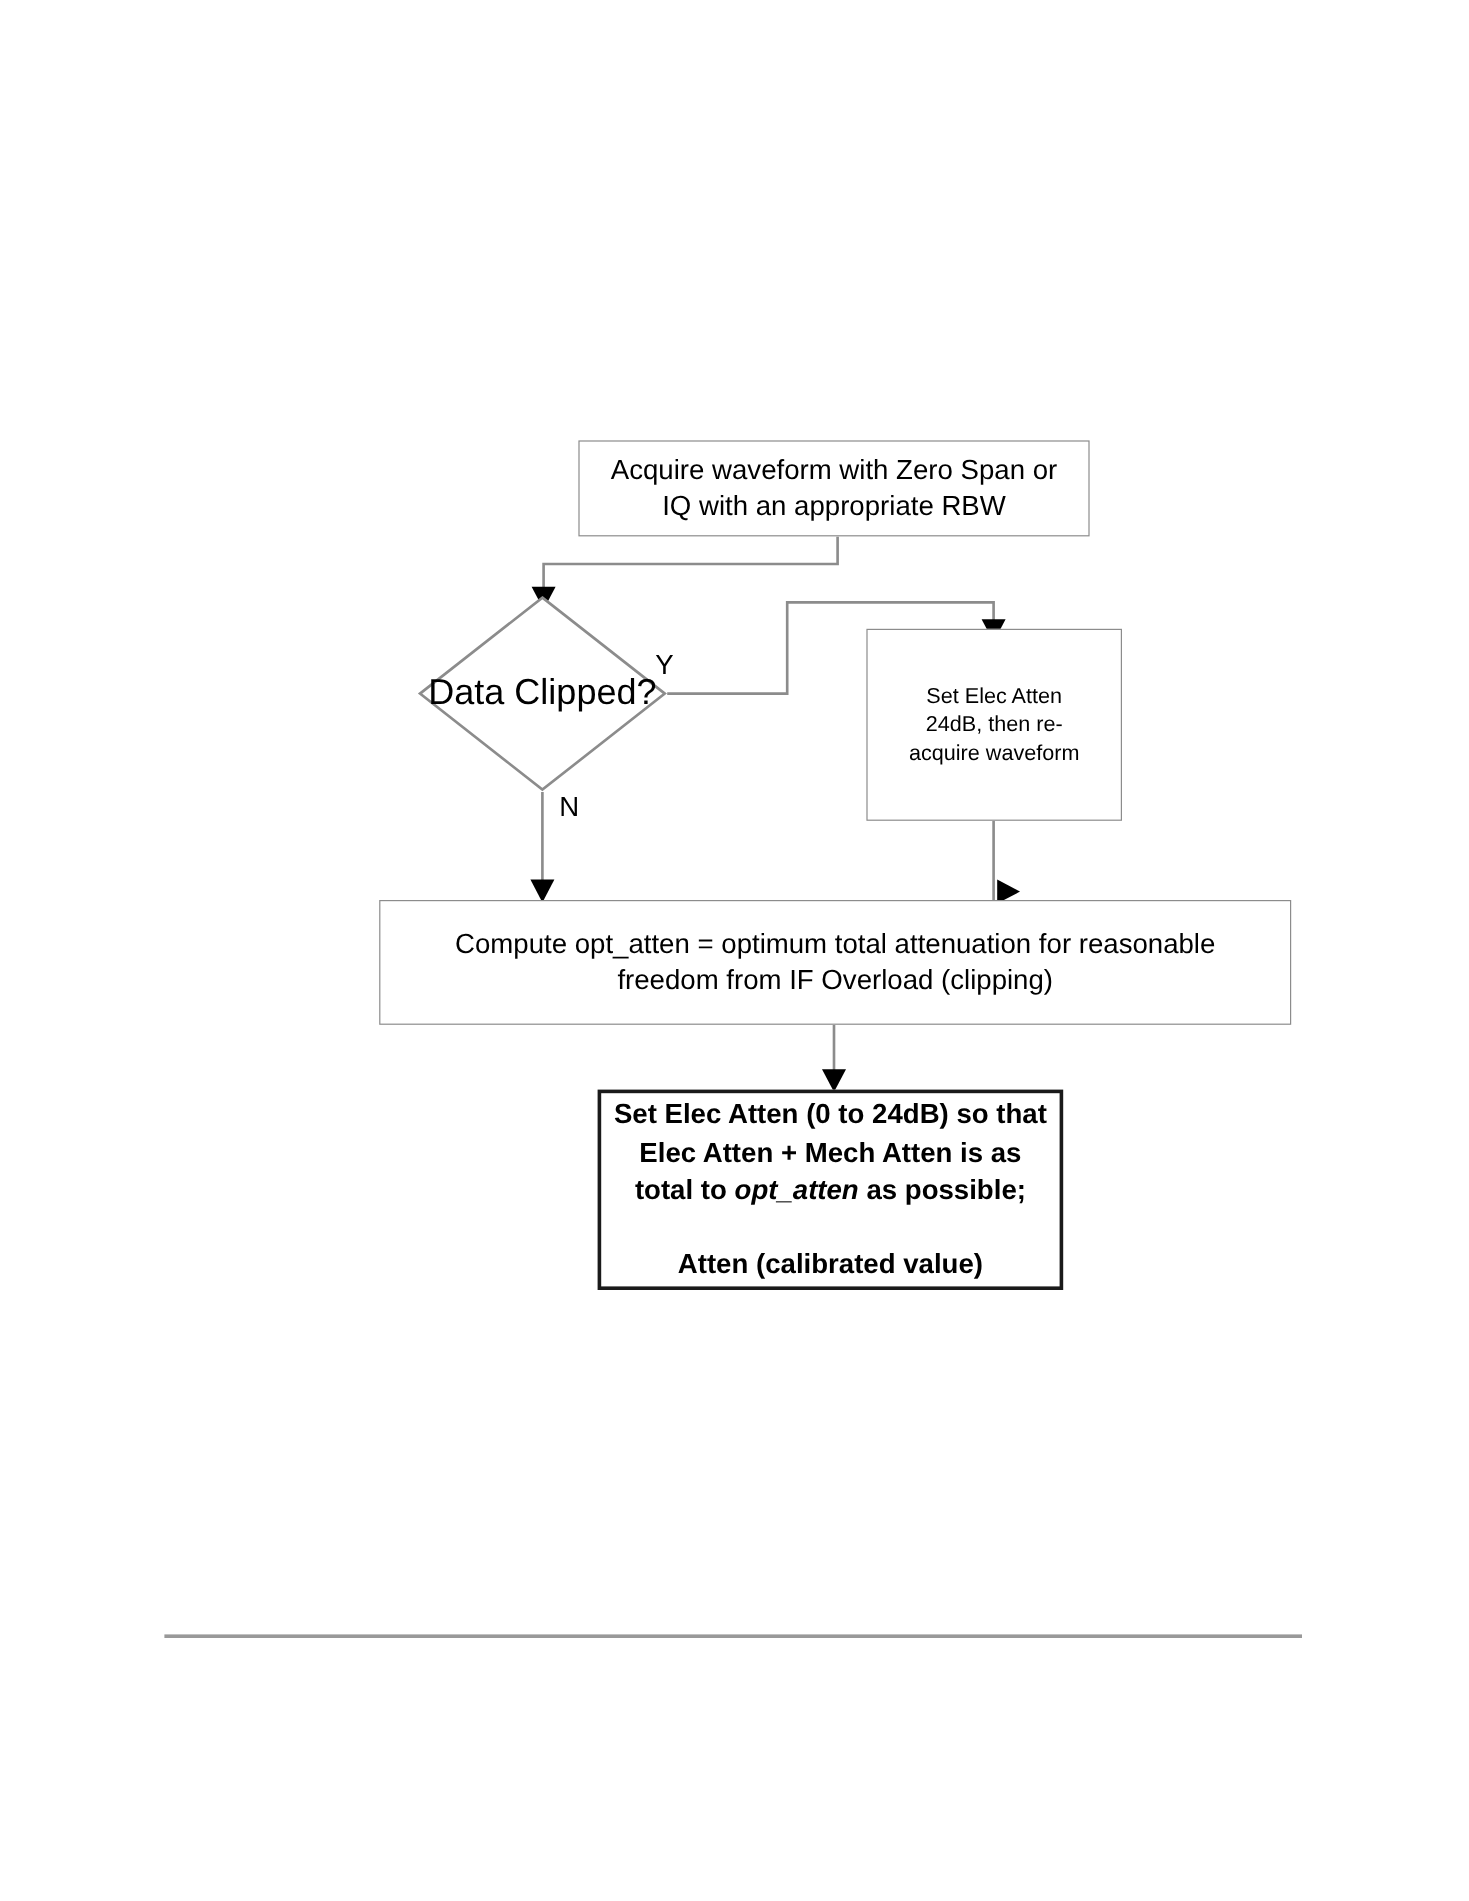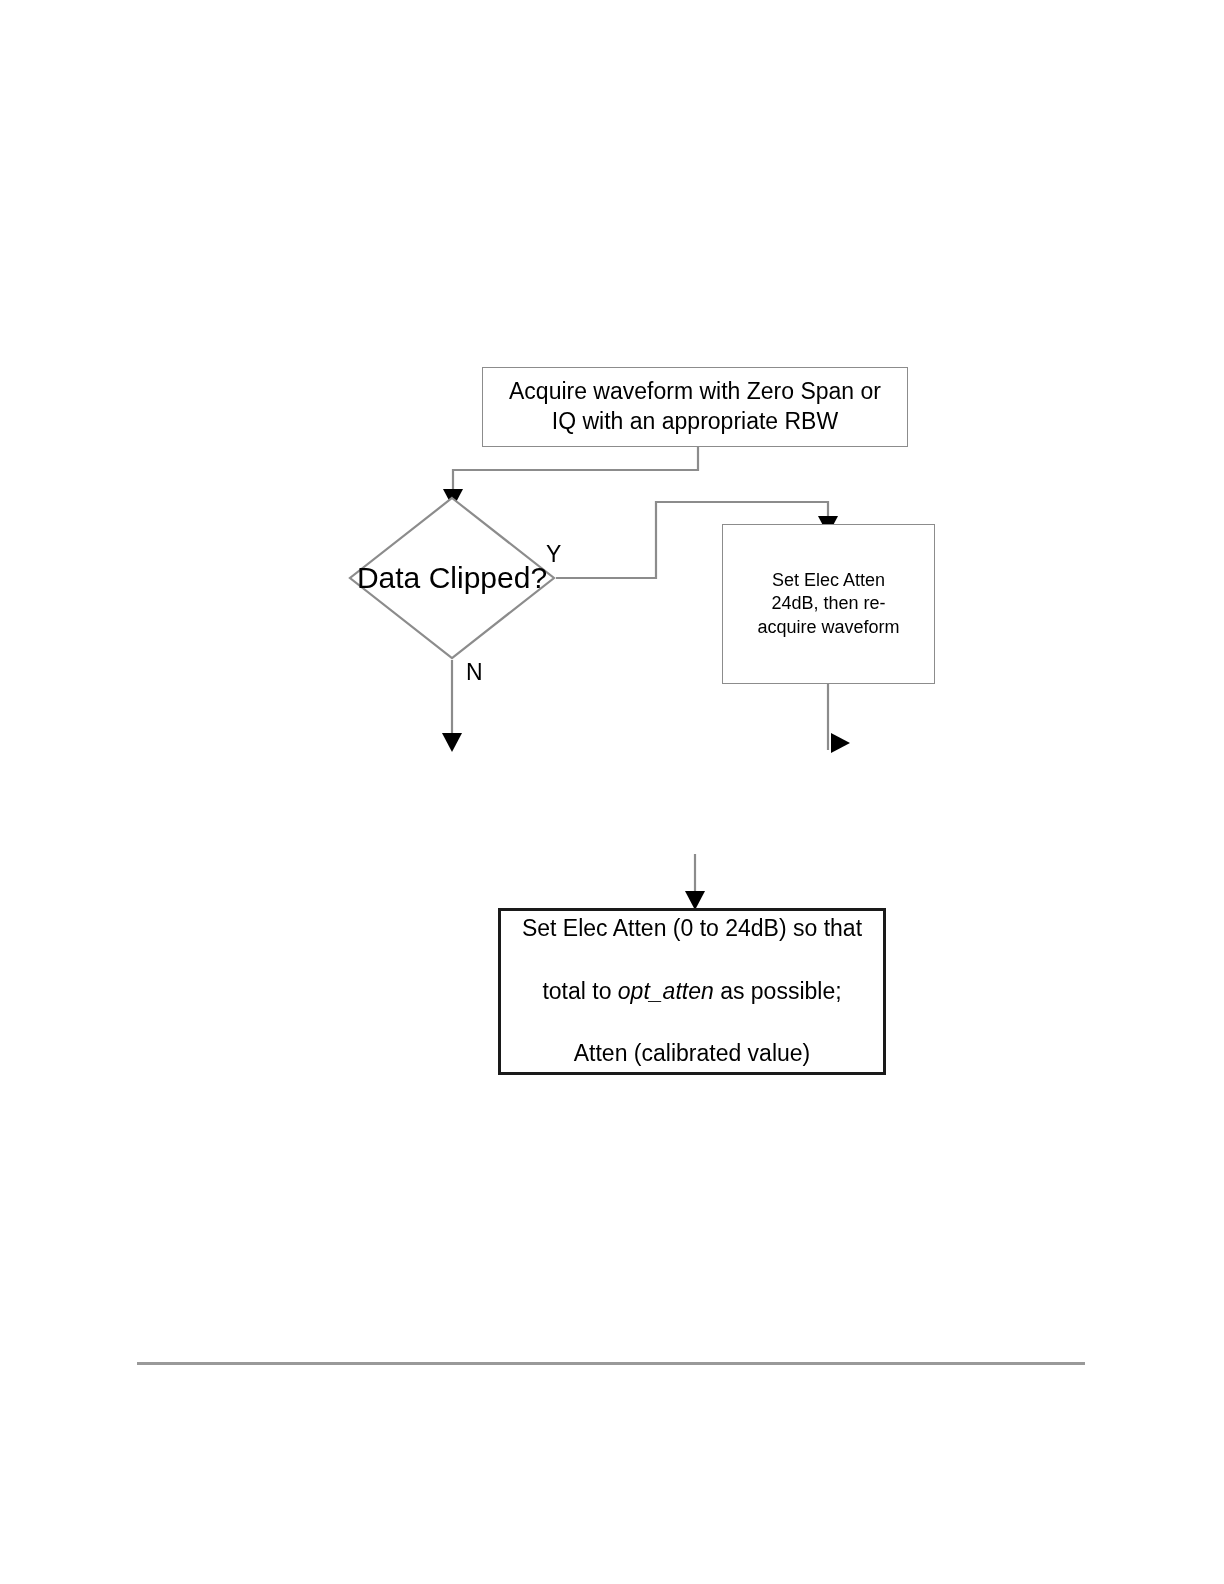--- a/index.html
+++ b/index.html
@@ -61,21 +61,21 @@
   #node-compute {
     left: 316px;  top: 750px;
     width: 760px; height: 104px;
     font-size: 23px;
   }
   #node-set-atten-final {
     left: 498px;  top: 908px;
     width: 388px; height: 167px;
     font-size: 23px;
   }
-  #node-set-atten-final .txt { line-height: 1.36; }
+  #node-set-atten-final .txt { line-height: 1.36; font-weight: bold; }
 
   .ital { font-style: italic; }
 
   
   #node-decision {
     position: absolute;
     left: 348px; top: 496px;
     width: 208px; height: 164px;
   }
   #node-decision .diamond-svg {
@@ -164,20 +164,23 @@
     <div class="diamond-label">Data Clipped?</div>
   </div>
 
   <div class="branch-label" id="label-yes">Y</div>
   <div class="branch-label" id="label-no">N</div>
 
   <div class="node node-thin" id="node-set-atten-24">
     <span class="txt"><span>Set Elec Atten</span><br><span>24dB, then re-</span><br><span>acquire waveform</span></span>
   </div>
 
+  <div class="node node-thin" id="node-compute">
+    <span class="txt"><span>Compute opt_atten = optimum total attenuation for reasonable</span><br><span>freedom from IF Overload (clipping)</span></span>
+  </div>
 
   <div class="node node-thick" id="node-set-atten-final">
-    <span class="txt"><span>Set Elec Atten (0 to 24dB) so that</span><br><br><span>total to </span><span class="ital">opt_atten</span><span> as possible;</span><br><br><span>Atten (calibrated value)</span></span>
+    <span class="txt"><span>Set Elec Atten (0 to 24dB) so that</span><br><span>Elec Atten + Mech Atten is as</span><br><span>total to </span><span class="ital">opt_atten</span><span> as possible;</span><br><br><span>Atten (calibrated value)</span></span>
   </div>
 
   <div id="footer-rule" style="background: rgb(153, 153, 153);"></div>
 
 </div>
 
 </body></html>

